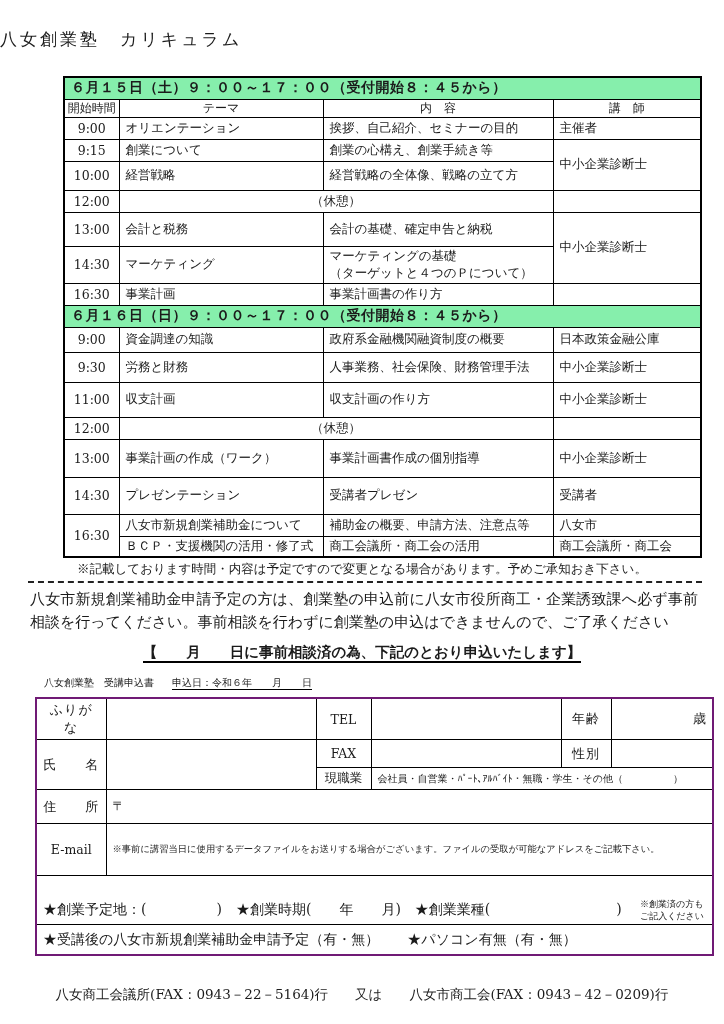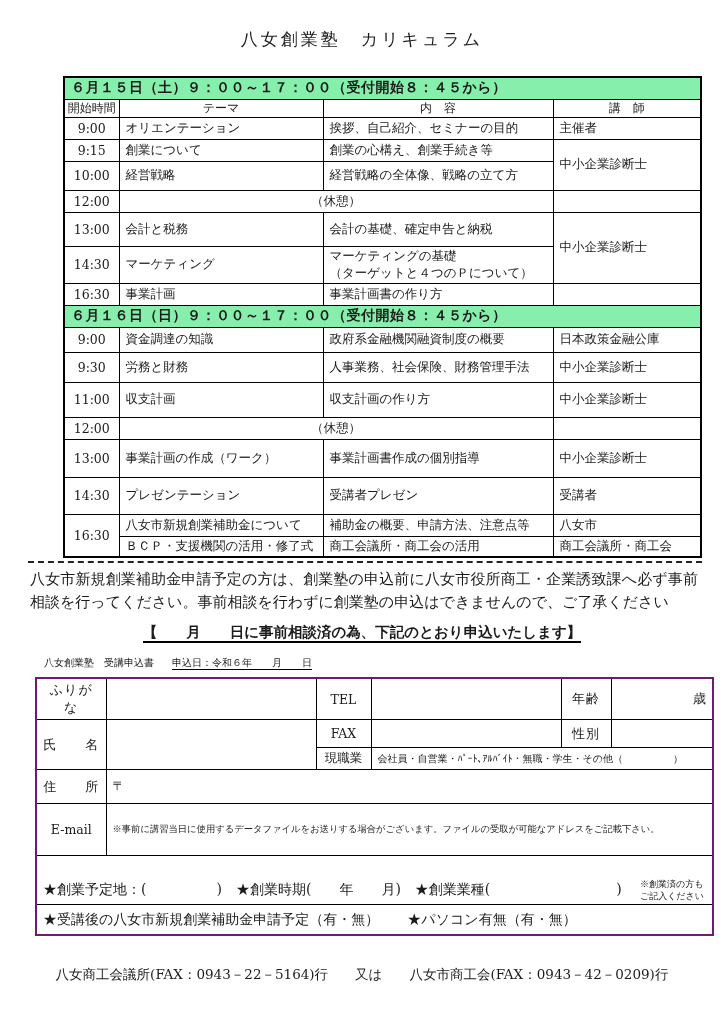--- a/index.html
+++ b/index.html
@@ -3,21 +3,21 @@
 <meta charset="utf-8">
 <style>
   * { margin:0; padding:0; box-sizing:border-box; }
   html,body { background:#e8e8e8; }
   body { width:724px; height:1024px; margin:0 auto; }
   .page {
     width:724px; height:1024px; background:#ffffff; color:#1b1b1b;
     font-family:"DejaVu Serif","Liberation Serif",serif;
     position:relative; overflow:hidden;
   }
-  .title { text-align:center; padding-top:28px; font-size:17px; letter-spacing:3px; }
+  .title { padding-top:28px; font-size:17px; letter-spacing:3px; }
 
   table { border-collapse:collapse; table-layout:fixed; }
 
   
   .curriculum { margin:25px 0 0 63px; width:637px; border:2px solid #000; font-size:12.5px; }
   .curriculum td { border:1px solid #000; padding:1px 6px; vertical-align:middle; overflow:hidden; }
   .daybar {
     background:#86efac;
     font-family:"Liberation Sans","DejaVu Sans",sans-serif;
     font-weight:bold; font-size:14px; letter-spacing:0.5px; padding:2px 8px;
@@ -166,20 +166,21 @@
       <td>八女市</td>
     </tr>
     <tr style="height:20px">
       <td>ＢＣＰ・支援機関の活用・修了式</td>
       <td>商工会議所・商工会の活用</td>
       <td>商工会議所・商工会</td>
     </tr>
   </tbody>
     </table>
 
+  <div class="sched-note">※記載しております時間・内容は予定ですので変更となる場合があります。予めご承知おき下さい。</div>
 
   <div class="dash-sep"></div>
 
   <div class="consult-para">八女市新規創業補助金申請予定の方は、創業塾の申込前に八女市役所商工・企業誘致課へ必ず事前相談を行ってください。事前相談を行わずに創業塾の申込はできませんので、ご了承ください</div>
 
   <div class="bracket-line">
     <span>【　　月　　日に事前相談済の為、下記のとおり申込いたします】</span>
   </div>
 
   <div class="app-line">

